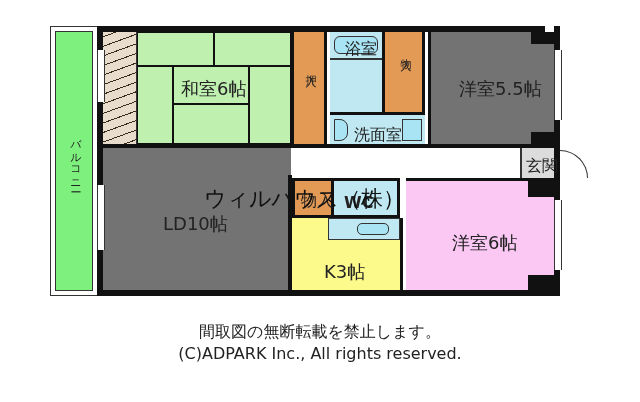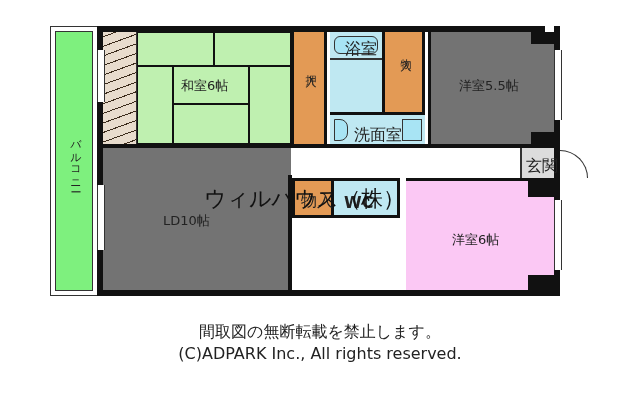--- a/index.html
+++ b/index.html
@@ -1,19 +1,19 @@
 <!DOCTYPE html>
 <html><head>
 <meta charset="utf-8">
 <style>
   html, body { margin:0; padding:0; background:#ffffff; }
   body { width:640px; height:402px; position:relative; overflow:hidden; font-family:"DejaVu Sans", sans-serif; }
   .abs { position:absolute; box-sizing:border-box; }
   .wall { background:#111; }
-  .lbl { position:absolute; font-size:13px; color:#222; white-space:nowrap; }
+  .lbl { position:absolute; font-size:18px; color:#222; white-space:nowrap; }
   .vlbl { position:absolute; font-size:11px; color:#222; writing-mode:vertical-rl; letter-spacing:1px; }
   .small { font-size:16px; }
   .tatami { position:absolute; border:1.5px solid #111; box-sizing:border-box; background:#bff0b0; }
   .win { position:absolute; background:#fff; border-left:1px solid #333; border-right:1px solid #333; }
   .footer { position:absolute; left:0; width:640px; text-align:center; color:#222; font-size:16px; }
 </style>
 </head>
 <body>
 
 <div class="abs" style="left:0;top:0;width:640px;height:310px;">
@@ -81,20 +81,26 @@
   <div class="abs wall" style="left:288px;top:175px;width:4px;height:115px;"></div>
 
   <div class="abs" style="left:292px;top:178px;width:42px;height:40px;background:#e39a55;border:3px solid #111;">
     <div class="lbl small" style="left:6px;top:10px;">物入</div>
   </div>
 
   <div class="abs" style="left:334px;top:178px;width:66px;height:40px;background:#bfe8f2;border:3px solid #111;border-left:none;font-weight:bold;">
     <div class="lbl small" style="left:10px;top:12px;">WC</div>
   </div>
 
+  <div class="abs" style="left:292px;top:218px;width:111px;height:72px;background:#fdfa8c;border-right:3px solid #111;">
+    <div class="abs" style="left:36px;top:0;width:72px;height:22px;background:#bfe8f2;border:1.5px solid #333;">
+      <div class="abs" style="left:28px;top:4px;width:32px;height:12px;border:1.5px solid #333;border-radius:5px;background:#a8e4f4;"></div>
+    </div>
+    <div class="lbl" style="left:32px;top:42px;">K3帖</div>
+  </div>
 
   <div class="abs" style="left:406px;top:178px;width:148px;height:112px;background:#fbc8f4;border-top:3px solid #111;">
     <div class="abs wall" style="left:122px;top:0;width:26px;height:16px;"></div>
     <div class="abs wall" style="left:122px;top:94px;width:26px;height:16px;"></div>
     <div class="lbl" style="left:46px;top:50px;">洋室6帖</div>
   </div>
 
   <div class="win" style="left:97px;top:50px;width:6px;height:52px;"></div>
   <div class="win" style="left:97px;top:185px;width:6px;height:65px;"></div>
   <div class="win" style="left:554px;top:50px;width:6px;height:70px;"></div>

